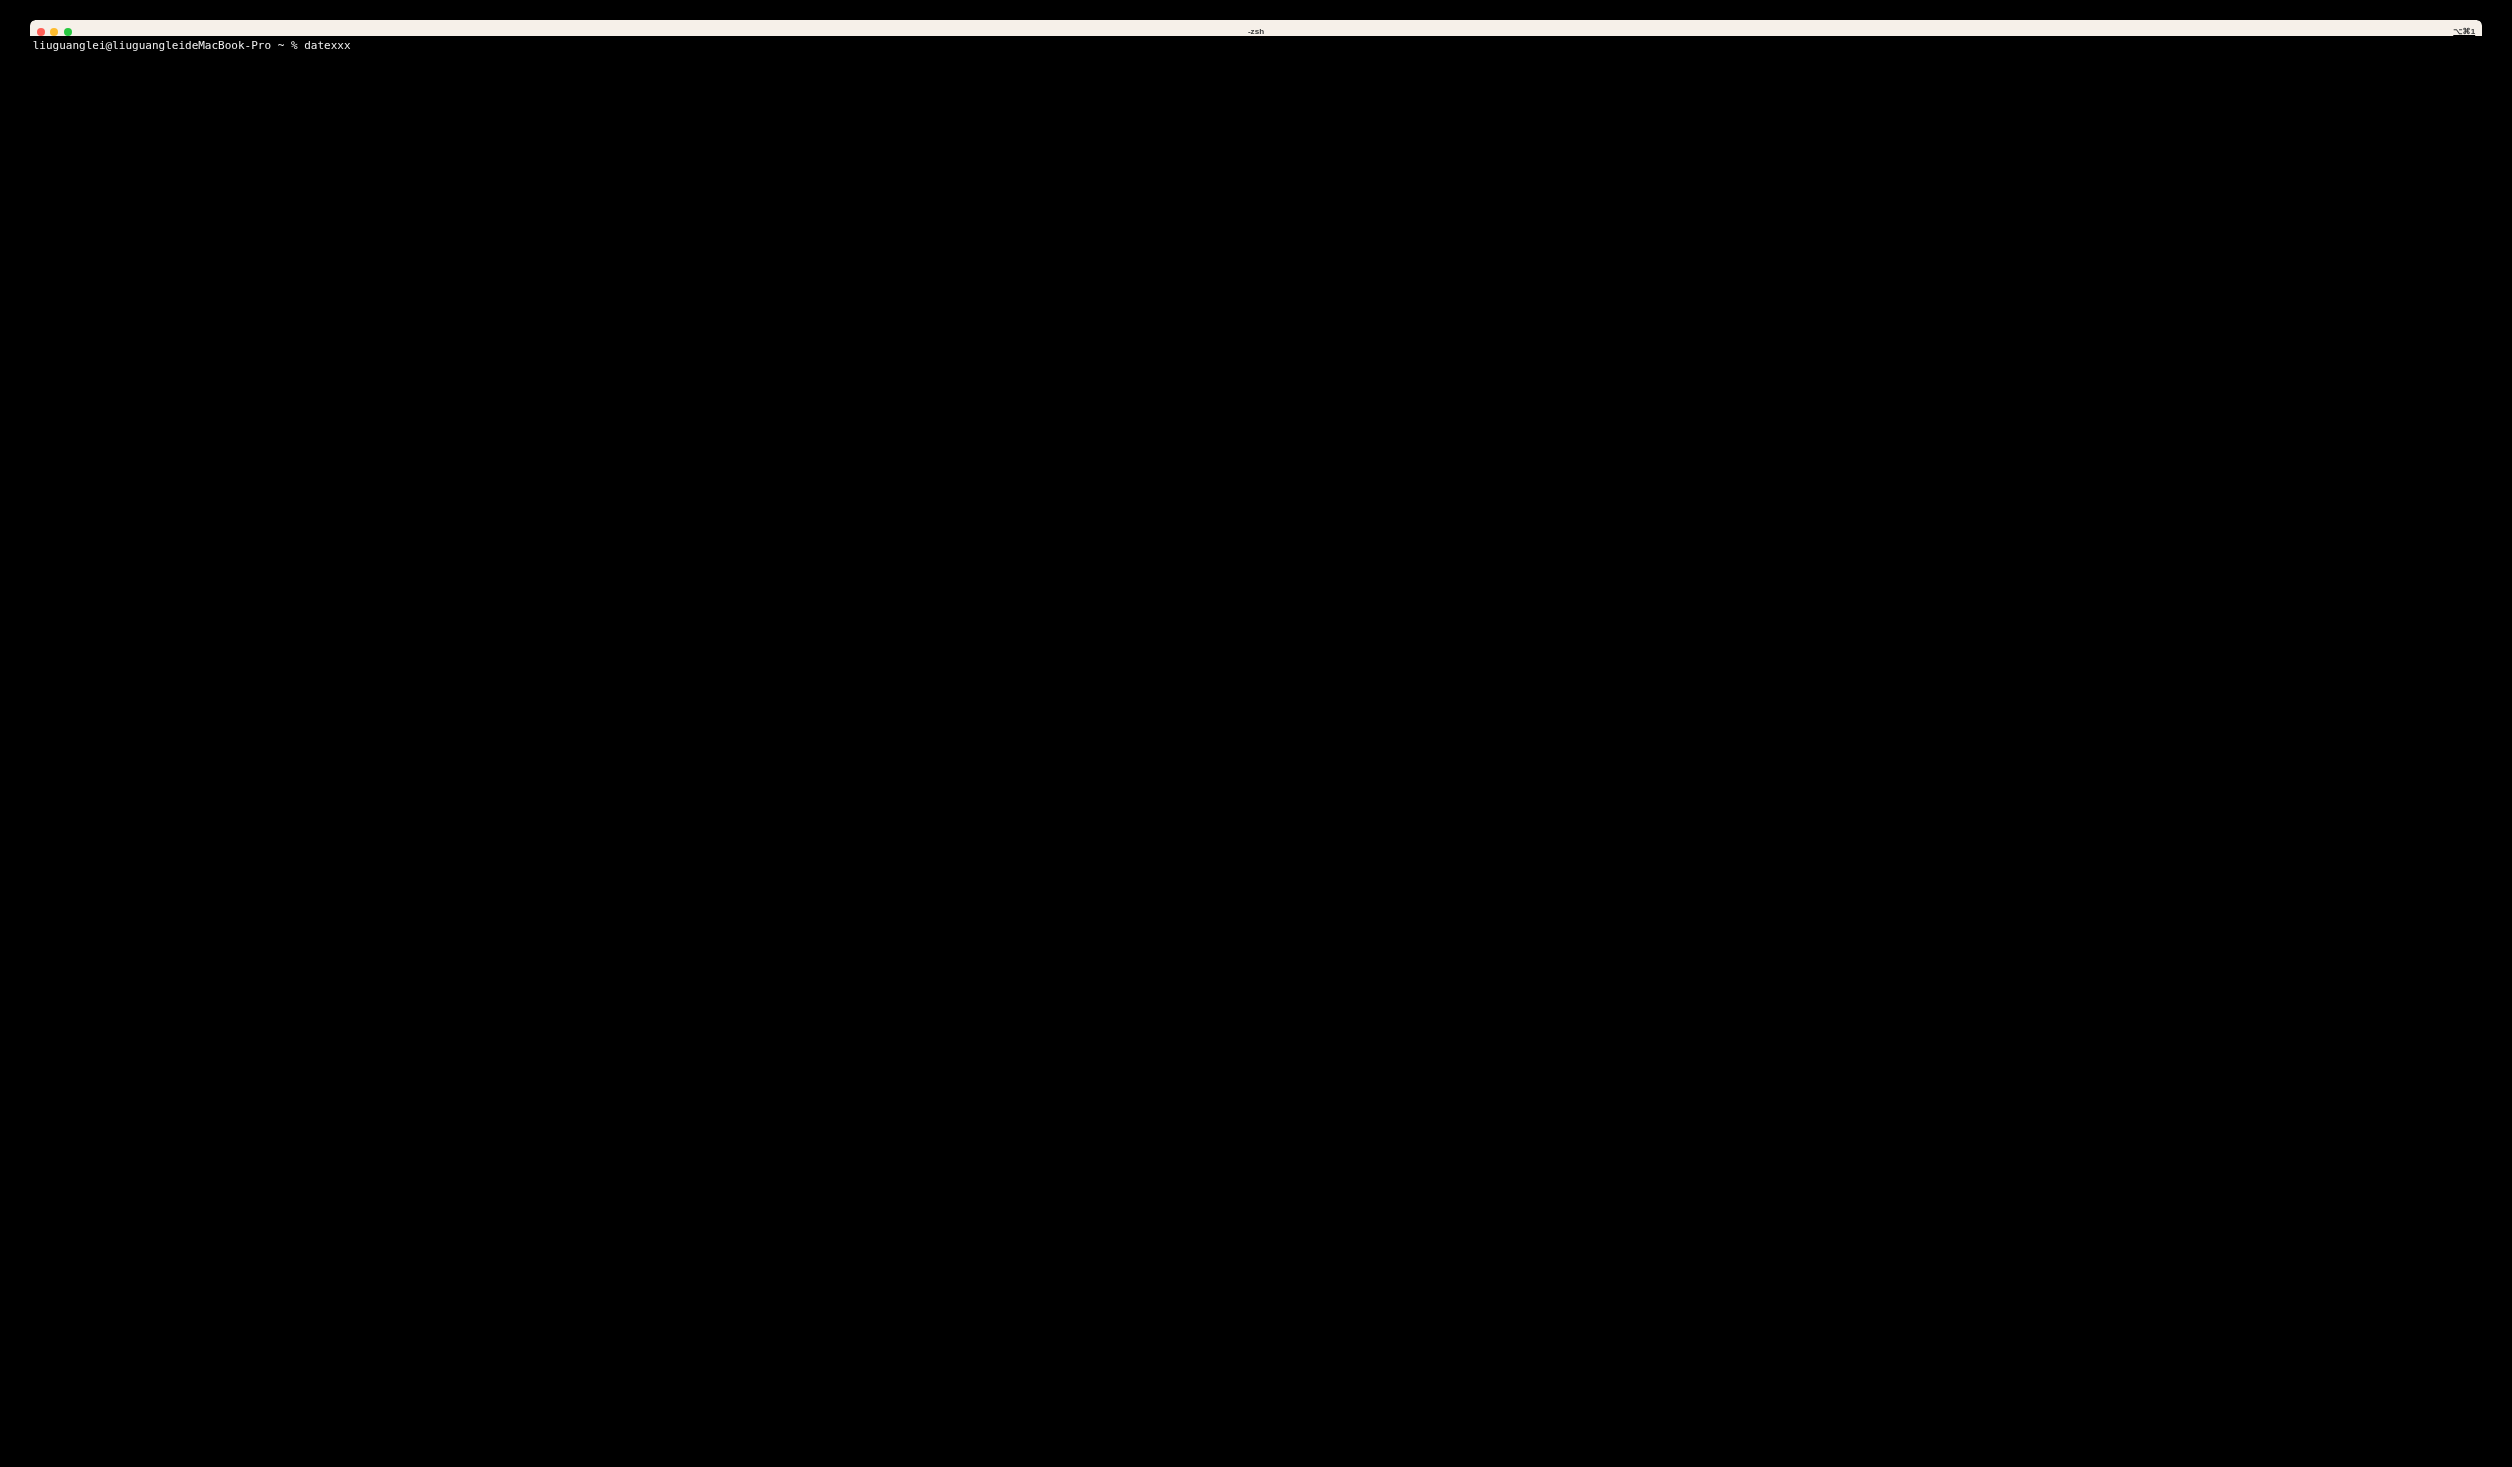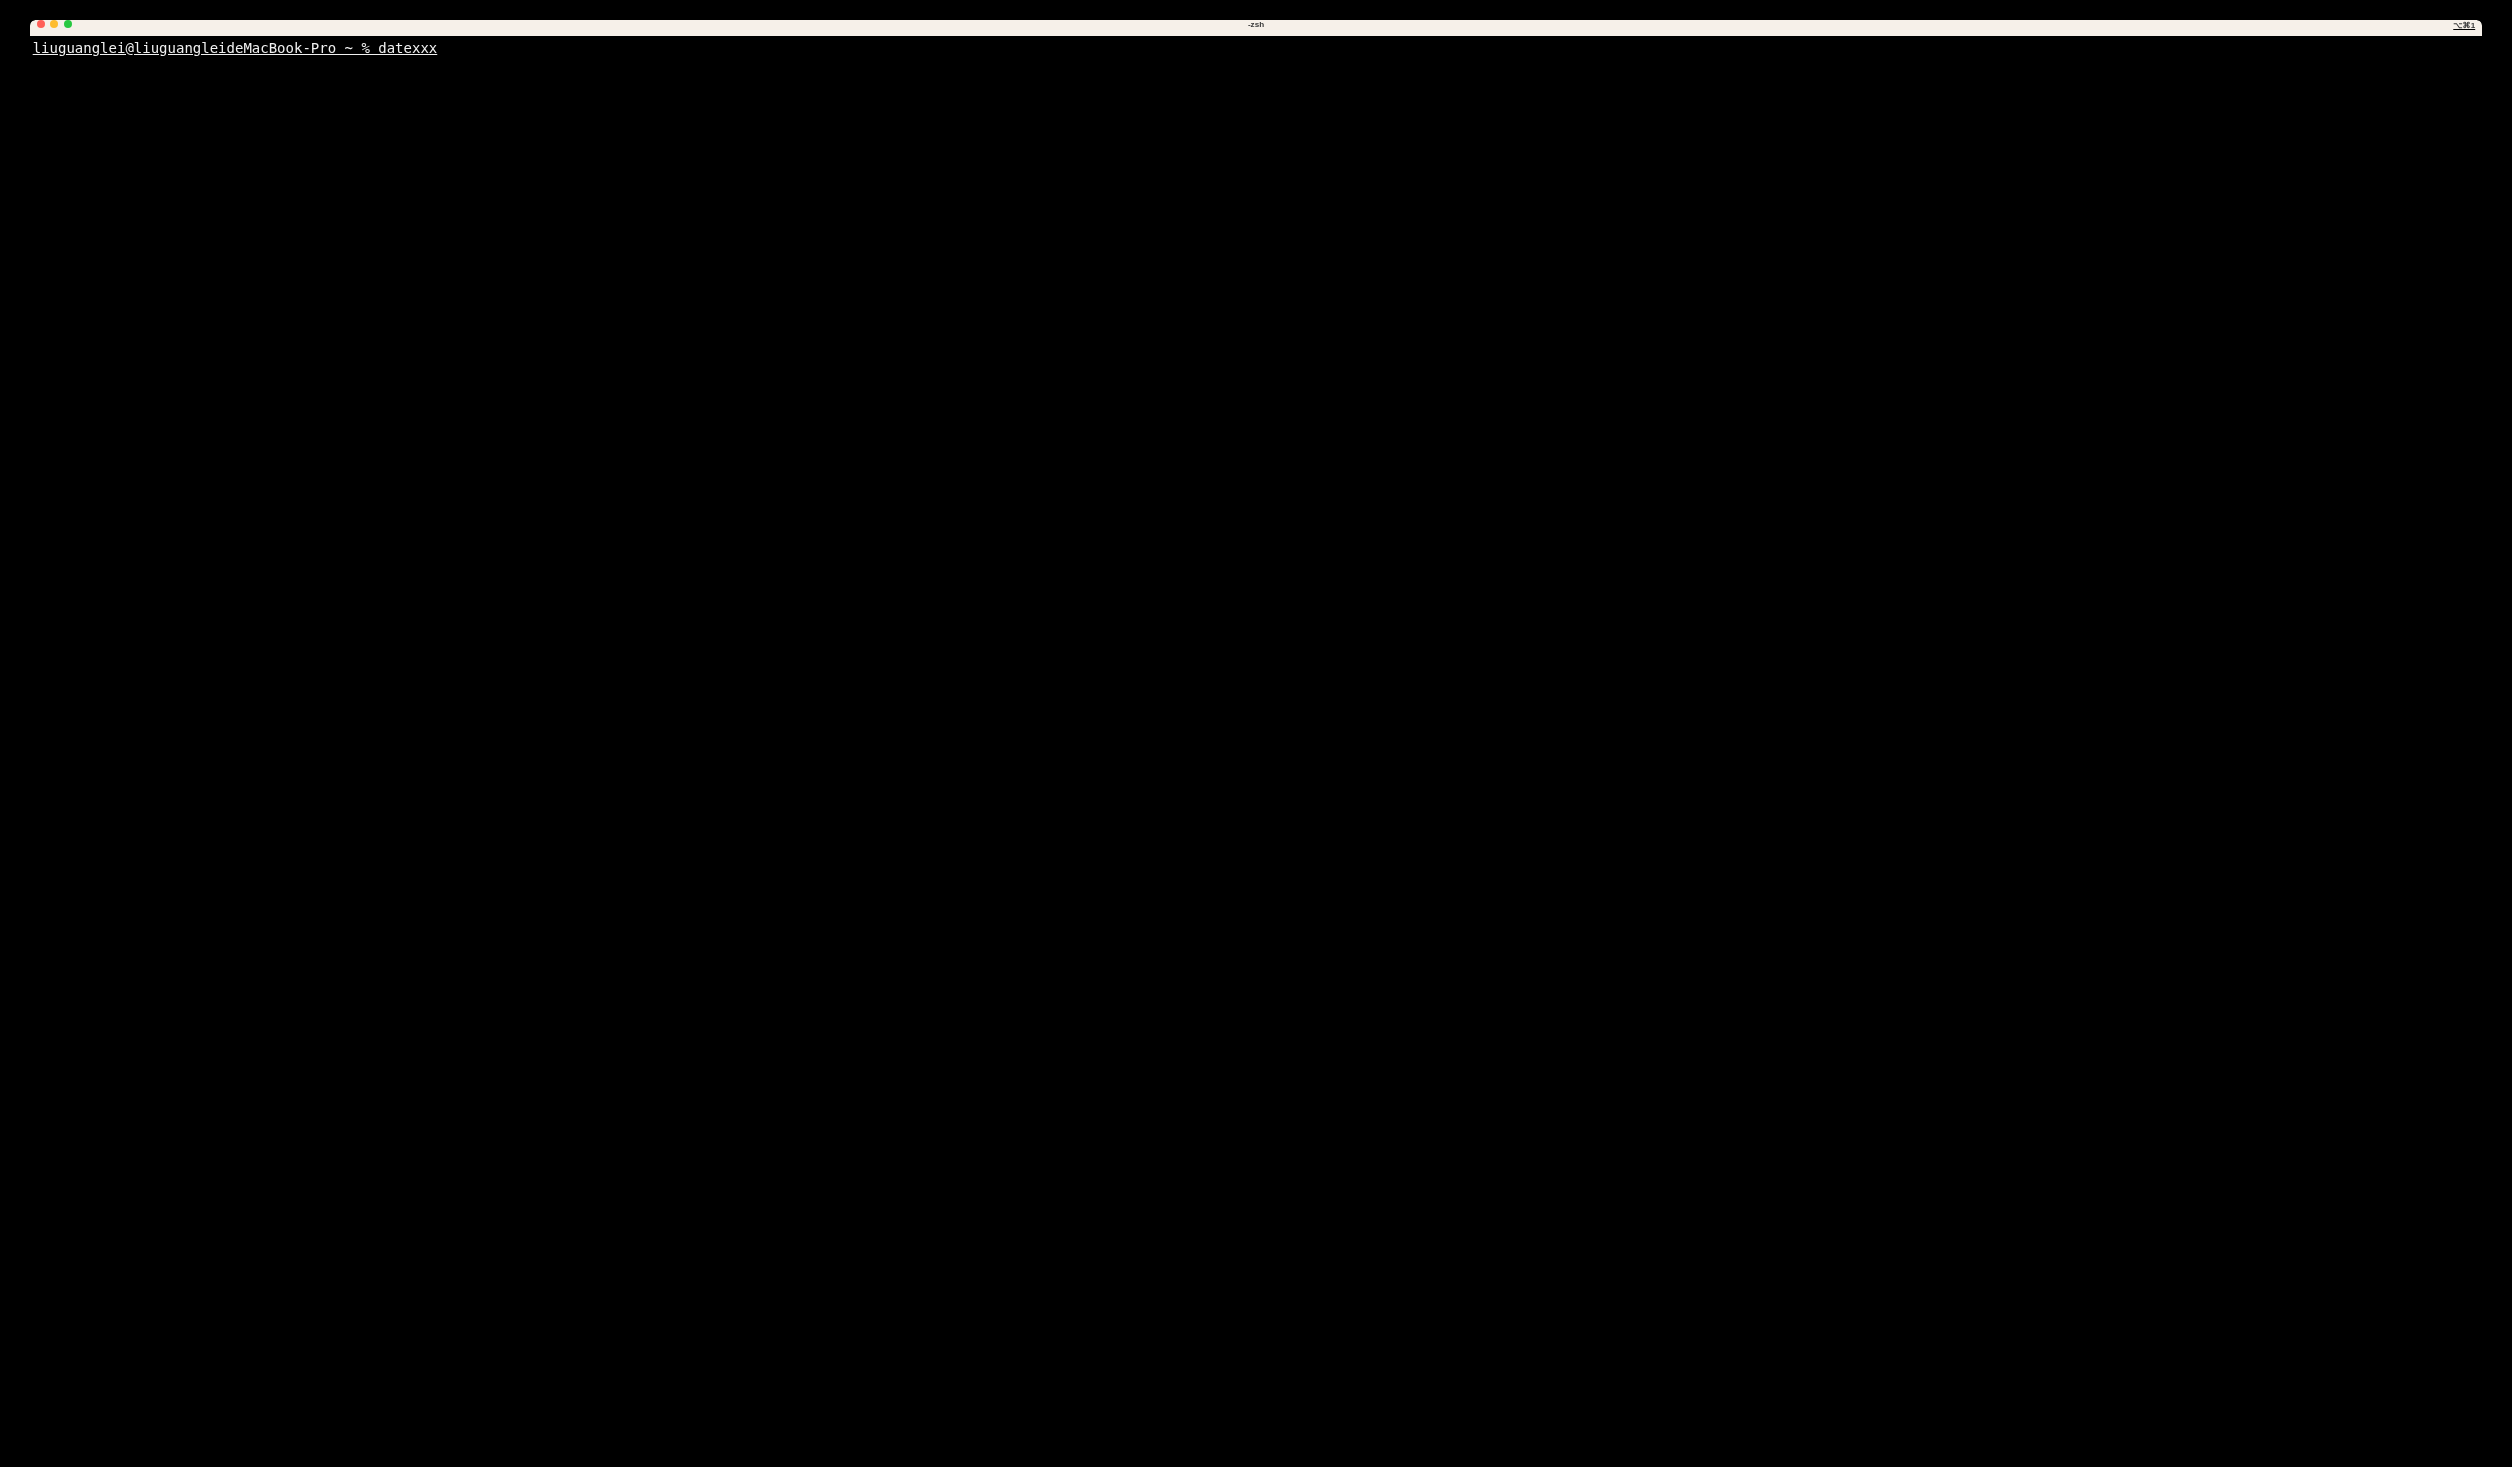--- a/index.html
+++ b/index.html
@@ -23,21 +23,21 @@
       background: #000000;
       border-radius: 5.4px;
       overflow: hidden;
       display: flex;
       flex-direction: column;
     }
     .title-bar {
       background: #f6f0e9;
       height: 16.3px;
       display: flex;
-      align-items: flex-start;
+      align-items: flex-end;
       padding: 0 6.8px;
       position: relative;
       border-top-left-radius: 5.4px;
       border-top-right-radius: 5.4px;
       text-decoration: underline;
     }
     .traffic-lights {
       display: flex;
       gap: 5.4px;
       align-items: center;
@@ -64,25 +64,24 @@
       font-family: -apple-system, "Helvetica Neue", Arial, sans-serif;
       font-size: 8.1px;
       font-weight: 600;
       color: #3a3a3a;
     }
     .terminal-content {
       flex: 1;
       background: #000000;
       padding: 2.7px 2.7px;
       color: #f0f0f0;
-      font-size: 14px;
+      font-size: 11px;
       line-height: 1.35;
       white-space: pre;
       font-family: "SF Mono", Menlo, Monaco, Consolas, monospace;
-      text-decoration: underline;
     }
     .term-line {
       white-space: pre;
     }
     .cursor {
       display: inline-block;
       width: 5.4px;
       height: 10.2px;
       background: #c7c7c7;
       vertical-align: text-bottom;

